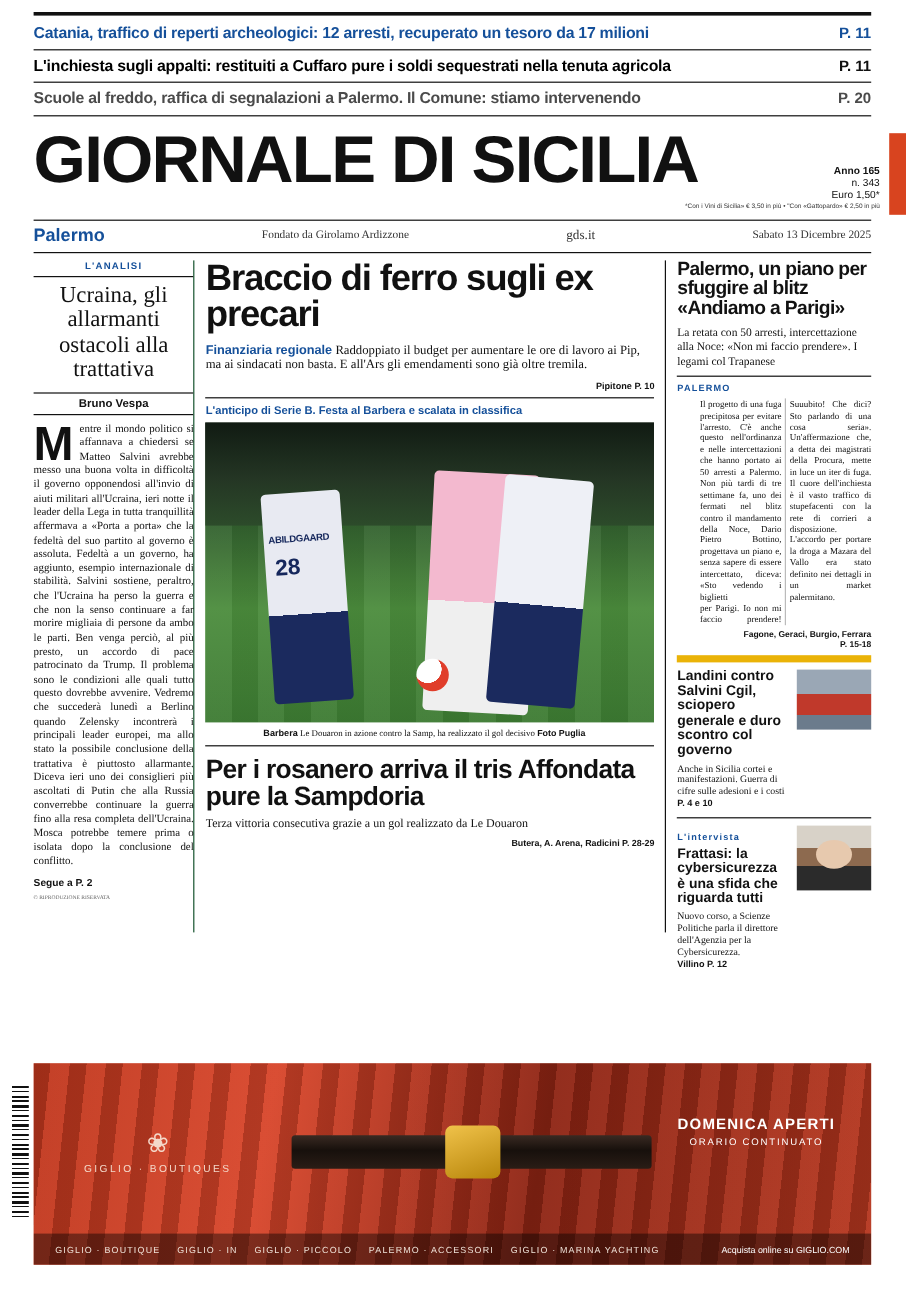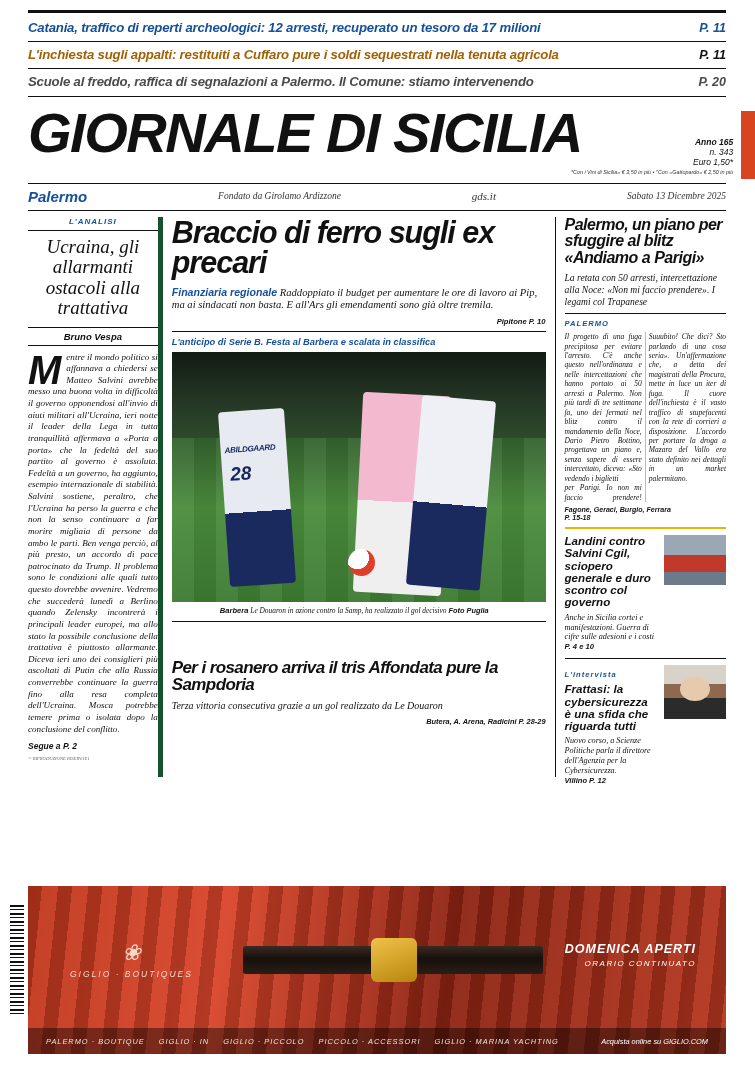--- a/index.html
+++ b/index.html
@@ -3,37 +3,37 @@
 <meta charset="utf-8">
 <style>
   * { box-sizing: border-box; margin: 0; padding: 0; }
   body {
     width: 755px; height: 1080px;
     background: #ffffff;
     font-family: "Liberation Serif", serif;
     color: #111;
     overflow: hidden;
   }
-  .page { width: 754px; height: 1080px; position: relative; font-style: italic; }
+  .page { width: 754px; height: 1080px; position: relative; }
 
   
   .teasers { padding: 10px 28px 4px 28px; }
   .teaser {
     display: flex; align-items: baseline; justify-content: space-between;
     border-bottom: 1px solid #111;
     padding: 5px 0 6px 0;
   }
   .teaser:first-child { border-top: 3px solid #111; padding-top: 7px; }
   .teaser-text {
     font-family: "Liberation Sans", sans-serif;
     font-weight: bold; font-size: 13.2px; letter-spacing: -0.2px;
     line-height: 1.15;
   }
   .teaser.blue .teaser-text { color: #15509a; }
-  .teaser.black .teaser-text { color: #a16207; }
+  .teaser.black .teaser-text { color: #000000; }
   .teaser.gray .teaser-text { color: #4b4b4b; }
   .teaser-page {
     font-family: "Liberation Sans", sans-serif;
     font-weight: bold; font-size: 12.5px; white-space: nowrap; padding-left: 12px;
   }
   .teaser.blue .teaser-page { color: #15509a; }
   .teaser.gray .teaser-page { color: #4b4b4b; }
 
   
   .masthead {
@@ -72,21 +72,21 @@
     font-size: 15px; color: #15509a;
   }
   .local-mid { font-size: 9.5px; color: #333; }
   .local-site { font-size: 11px; color: #333; }
   .local-date { font-size: 9.5px; color: #333; }
 
   
   .main {
     display: flex; padding: 0 28px; margin-top: 6px; height: 560px;
   }
-  .col-left { width: 148px; border-right: 5px solid #14532d; padding-right: 0; }
+  .col-left { width: 148px; border-right: 1px solid #14532d; padding-right: 0; }
   .col-center { width: 430px; padding: 0 9px; }
   .col-right { width: 188px; border-left: 1px solid #111; padding-left: 9px; }
 
   
   .kicker-analisi {
     font-family: "Liberation Sans", sans-serif; font-weight: bold;
     font-size: 8px; letter-spacing: 1px; color: #15509a; text-align: center;
     border-bottom: 1px solid #111; padding-bottom: 4px; margin-bottom: 6px;
   }
   .left-headline {
@@ -155,49 +155,48 @@
   .p3 { right: 58px; top: 46px; width: 74px; height: 190px; background: linear-gradient(180deg,#eef0f6 0 56%, #1b2a5e 56% 100%); transform: rotate(5deg); }
   .ball { position: absolute; left: 176px; bottom: 26px; width: 27px; height: 27px; border-radius: 50%;
     background: radial-gradient(circle at 35% 32%, #ffffff 0 45%, #e03d2a 46% 100%); }
   .caption {
     font-size: 7.4px; line-height: 1.25; padding: 4px 0 5px 0; border-bottom: 1px solid #111;
   }
   .caption b { font-family: "Liberation Sans", sans-serif; font-size: 7.6px; padding-left: 48px; }
   .caption .credit { font-family: "Liberation Sans", sans-serif; font-weight: bold; }
   .sport-headline {
     font-family: "Liberation Sans", sans-serif; font-weight: bold;
-    font-size: 17px; line-height: 1.03; letter-spacing: -0.6px;
+    font-size: 22px; line-height: 1.03; letter-spacing: -0.6px;
     padding: 8px 0 6px 0;
-    margin-top: 29px;
   }
   .sport-sub { font-size: 10px; line-height: 1.2; padding-bottom: 5px; }
   .sport-byline {
     text-align: right; font-family: "Liberation Sans", sans-serif;
     font-weight: bold; font-size: 7.4px;
   }
 
   
   .right-headline {
     font-family: "Liberation Sans", sans-serif; font-weight: bold;
     font-size: 16px; line-height: 1.04; letter-spacing: -0.5px; padding-bottom: 6px;
   }
   .right-sub { font-size: 9.6px; line-height: 1.21; padding-bottom: 6px; border-bottom: 1px solid #111; }
   .sec-label {
     font-family: "Liberation Sans", sans-serif; font-weight: bold;
     font-size: 7.6px; letter-spacing: 1px; color: #15509a; padding: 5px 0 4px 0;
   }
   .two-col-body {
     column-count: 2; column-gap: 7px; column-rule: 0.5px solid #bbb;
     font-size: 7.5px; line-height: 1.26; text-align: justify;
-    -webkit-hyphens: auto; hyphens: auto;
+    -webkit-hyphens: auto; hyphens: auto; margin-left: 19px;
   }
   .right-byline {
-    font-family: "Liberation Sans", sans-serif;
+    text-align: right; font-family: "Liberation Sans", sans-serif;
     font-weight: bold; font-size: 7.1px; padding-top: 4px;
-    border-bottom: 2px solid #eab308; padding-bottom: 5px;
+    border-bottom: 6px solid #eab308; padding-bottom: 5px;
   }
   .right-byline .pg { display: block; font-weight: bold; }
   .brief { display: flex; gap: 7px; padding-top: 6px; }
   .brief-txt { flex: 1; }
   .brief-title {
     font-family: "Liberation Sans", sans-serif; font-weight: bold;
     font-size: 11.6px; line-height: 1.06; padding-bottom: 4px;
   }
   .brief-sub { font-size: 8.2px; line-height: 1.2; }
   .brief-pg { font-family: "Liberation Sans", sans-serif; font-weight: bold; font-size: 7.6px; }
@@ -233,21 +232,21 @@
   .belt {
     position: absolute; left: 215px; top: 60px; width: 300px; height: 28px;
     background: linear-gradient(180deg,#3a2a22 0%, #17100c 45%, #2a1d16 100%);
     border-radius: 3px;
   }
   .belt::after {
     content: ""; position: absolute; left: 128px; top: -8px; width: 46px; height: 44px;
     background: linear-gradient(160deg,#f0c24a,#b8860b);
     border-radius: 6px;
   }
-  .ad-right { position: absolute; right: 30px; top: 56px; text-align: right; color: #fff; }
+  .ad-right { position: absolute; right: 30px; top: 44px; text-align: center; color: #fff; }
   .ad-right .l1 { font-family: "Liberation Sans", sans-serif; font-weight: bold; font-size: 12.5px; letter-spacing: 1px; }
   .ad-right .l2 { font-family: "Liberation Sans", sans-serif; font-size: 8px; letter-spacing: 1.5px; margin-top: 3px; }
   .ad-strip {
     position: absolute; left: 0; right: 0; bottom: 0; height: 26px;
     background: rgba(0,0,0,.42);
     display: flex; align-items: center; justify-content: space-between;
     padding: 0 18px;
   }
   .ad-strip .items { display: flex; gap: 14px; color: #f0e3d9; font-family: "Liberation Sans", sans-serif; font-size: 7.4px; letter-spacing: 1px; }
   .ad-strip .buy { color: #fff; font-family: "Liberation Sans", sans-serif; font-size: 7.4px; }
@@ -391,24 +390,24 @@
       <div class="glyph">❀</div>
       <div class="txt">GIGLIO · BOUTIQUES</div>
     </div>
     <div class="belt"></div>
     <div class="ad-right">
       <div class="l1">DOMENICA APERTI</div>
       <div class="l2">ORARIO CONTINUATO</div>
     </div>
     <div class="ad-strip">
       <div class="items">
-        <span>PALERMO · BOUTIQUE</span>
+        <span>GIGLIO · BOUTIQUE</span>
         <span>GIGLIO · IN</span>
         <span>GIGLIO · PICCOLO</span>
-        <span>PICCOLO · ACCESSORI</span>
+        <span>PALERMO · ACCESSORI</span>
         <span>GIGLIO · MARINA YACHTING</span>
       </div>
       <div class="buy">Acquista online su GIGLIO.COM</div>
     </div>
 
   </div>
 
   <div class="barcode"></div>
 
 </div>

